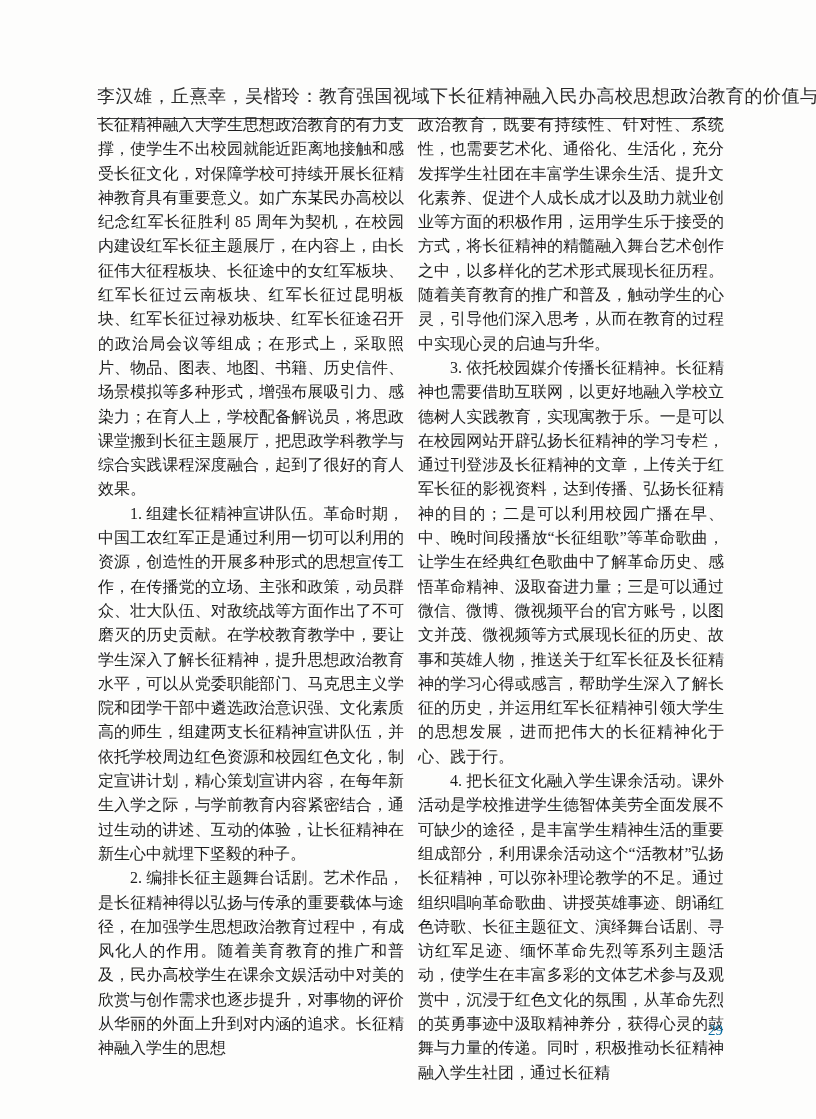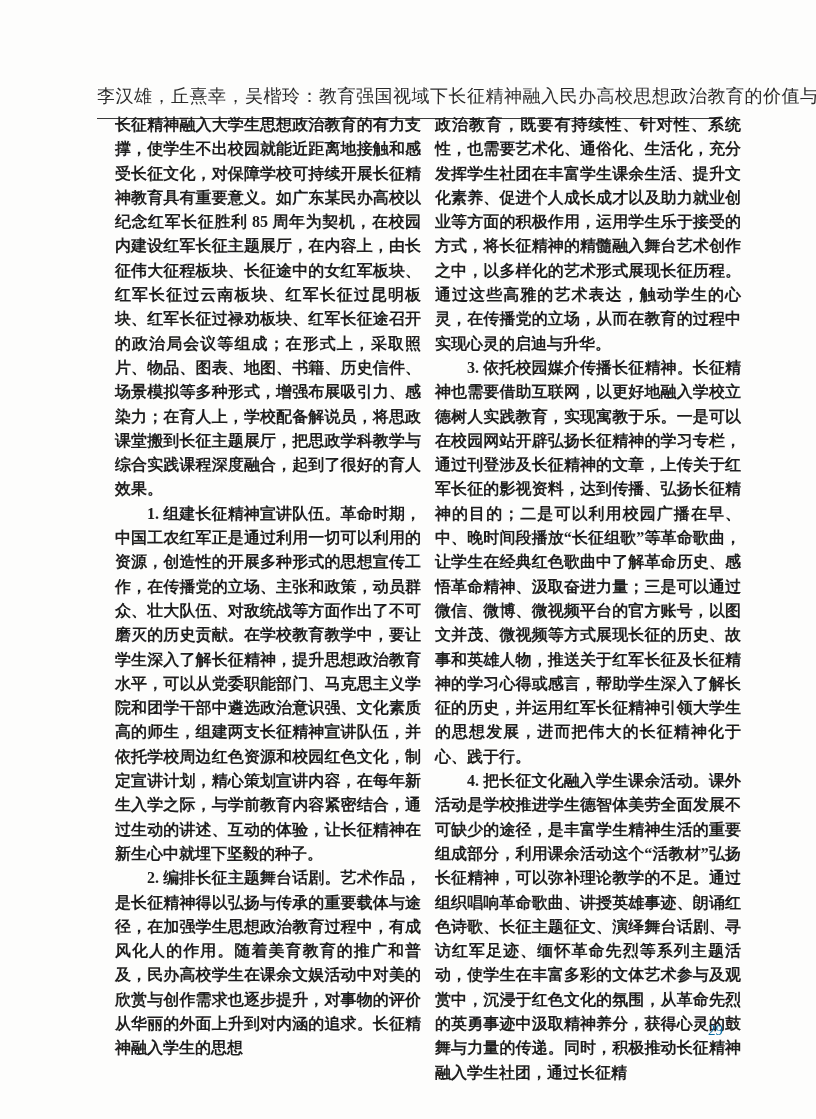--- a/index.html
+++ b/index.html
@@ -26,25 +26,24 @@
     font-size: 18px;
     letter-spacing: 0.5px;
     color: #2a2a2a;
     padding-bottom: 10px;
     border-bottom: 1.5px solid #3a3a3a;
     white-space: nowrap;
   }
   .columns {
     position: absolute;
     top: 113px;
-    left: 115px;
+    left: 98px;
     width: 626px;
     display: flex;
     gap: 14px;
-    font-weight: bold;
   }
   .column {
     width: 306px;
     font-size: 16px;
     line-height: 24.3px;
     text-align: justify;
     text-justify: inter-character;
     color: #1e1e1e;
   }
   .column p {
@@ -79,21 +78,21 @@
 
   <div class="columns">
 
     <div class="column">
       <p class="para-continue">长征精神融入大学生思想政治教育的有力支撑，使学生不出校园就能近距离地接触和感受长征文化，对保障学校可持续开展长征精神教育具有重要意义。如广东某民办高校以纪念红军长征胜利 85 周年为契机，在校园内建设红军长征主题展厅，在内容上，由长征伟大征程板块、长征途中的女红军板块、红军长征过云南板块、红军长征过昆明板块、红军长征过禄劝板块、红军长征途召开的政治局会议等组成；在形式上，采取照片、物品、图表、地图、书籍、历史信件、场景模拟等多种形式，增强布展吸引力、感染力；在育人上，学校配备解说员，将思政课堂搬到长征主题展厅，把思政学科教学与综合实践课程深度融合，起到了很好的育人效果。</p>
       <p class="para-indent">1. 组建长征精神宣讲队伍。革命时期，中国工农红军正是通过利用一切可以利用的资源，创造性的开展多种形式的思想宣传工作，在传播党的立场、主张和政策，动员群众、壮大队伍、对敌统战等方面作出了不可磨灭的历史贡献。在学校教育教学中，要让学生深入了解长征精神，提升思想政治教育水平，可以从党委职能部门、马克思主义学院和团学干部中遴选政治意识强、文化素质高的师生，组建两支长征精神宣讲队伍，并依托学校周边红色资源和校园红色文化，制定宣讲计划，精心策划宣讲内容，在每年新生入学之际，与学前教育内容紧密结合，通过生动的讲述、互动的体验，让长征精神在新生心中就埋下坚毅的种子。</p>
       <p class="para-indent">2. 编排长征主题舞台话剧。艺术作品，是长征精神得以弘扬与传承的重要载体与途径，在加强学生思想政治教育过程中，有成风化人的作用。随着美育教育的推广和普及，民办高校学生在课余文娱活动中对美的欣赏与创作需求也逐步提升，对事物的评价从华丽的外面上升到对内涵的追求。长征精神融入学生的思想</p>
     </div>
 
     <div class="column">
-      <p class="para-continue">政治教育，既要有持续性、针对性、系统性，也需要艺术化、通俗化、生活化，充分发挥学生社团在丰富学生课余生活、提升文化素养、促进个人成长成才以及助力就业创业等方面的积极作用，运用学生乐于接受的方式，将长征精神的精髓融入舞台艺术创作之中，以多样化的艺术形式展现长征历程。通过这些高雅的艺术表达，触动学生的心灵，在传播党的立场，从而在教育的过程中实现心灵的启迪与升华。</p>
+      <p class="para-continue">政治教育，既要有持续性、针对性、系统性，也需要艺术化、通俗化、生活化，充分发挥学生社团在丰富学生课余生活、提升文化素养、促进个人成长成才以及助力就业创业等方面的积极作用，运用学生乐于接受的方式，将长征精神的精髓融入舞台艺术创作之中，以多样化的艺术形式展现长征历程。随着美育教育的推广和普及，触动学生的心灵，引导他们深入思考，从而在教育的过程中实现心灵的启迪与升华。</p>
       <p class="para-indent">3. 依托校园媒介传播长征精神。长征精神也需要借助互联网，以更好地融入学校立德树人实践教育，实现寓教于乐。一是可以在校园网站开辟弘扬长征精神的学习专栏，通过刊登涉及长征精神的文章，上传关于红军长征的影视资料，达到传播、弘扬长征精神的目的；二是可以利用校园广播在早、中、晚时间段播放“长征组歌”等革命歌曲，让学生在经典红色歌曲中了解革命历史、感悟革命精神、汲取奋进力量；三是可以通过微信、微博、微视频平台的官方账号，以图文并茂、微视频等方式展现长征的历史、故事和英雄人物，推送关于红军长征及长征精神的学习心得或感言，帮助学生深入了解长征的历史，并运用红军长征精神引领大学生的思想发展，进而把伟大的长征精神化于心、践于行。</p>
       <p class="para-indent">4. 把长征文化融入学生课余活动。课外活动是学校推进学生德智体美劳全面发展不可缺少的途径，是丰富学生精神生活的重要组成部分，利用课余活动这个“活教材”弘扬长征精神，可以弥补理论教学的不足。通过组织唱响革命歌曲、讲授英雄事迹、朗诵红色诗歌、长征主题征文、演绎舞台话剧、寻访红军足迹、缅怀革命先烈等系列主题活动，使学生在丰富多彩的文体艺术参与及观赏中，沉浸于红色文化的氛围，从革命先烈的英勇事迹中汲取精神养分，获得心灵的鼓舞与力量的传递。同时，积极推动长征精神融入学生社团，通过长征精</p>
     </div>
 
   </div>
 
   <div class="page-number">29</div>
 
 </div>
 

